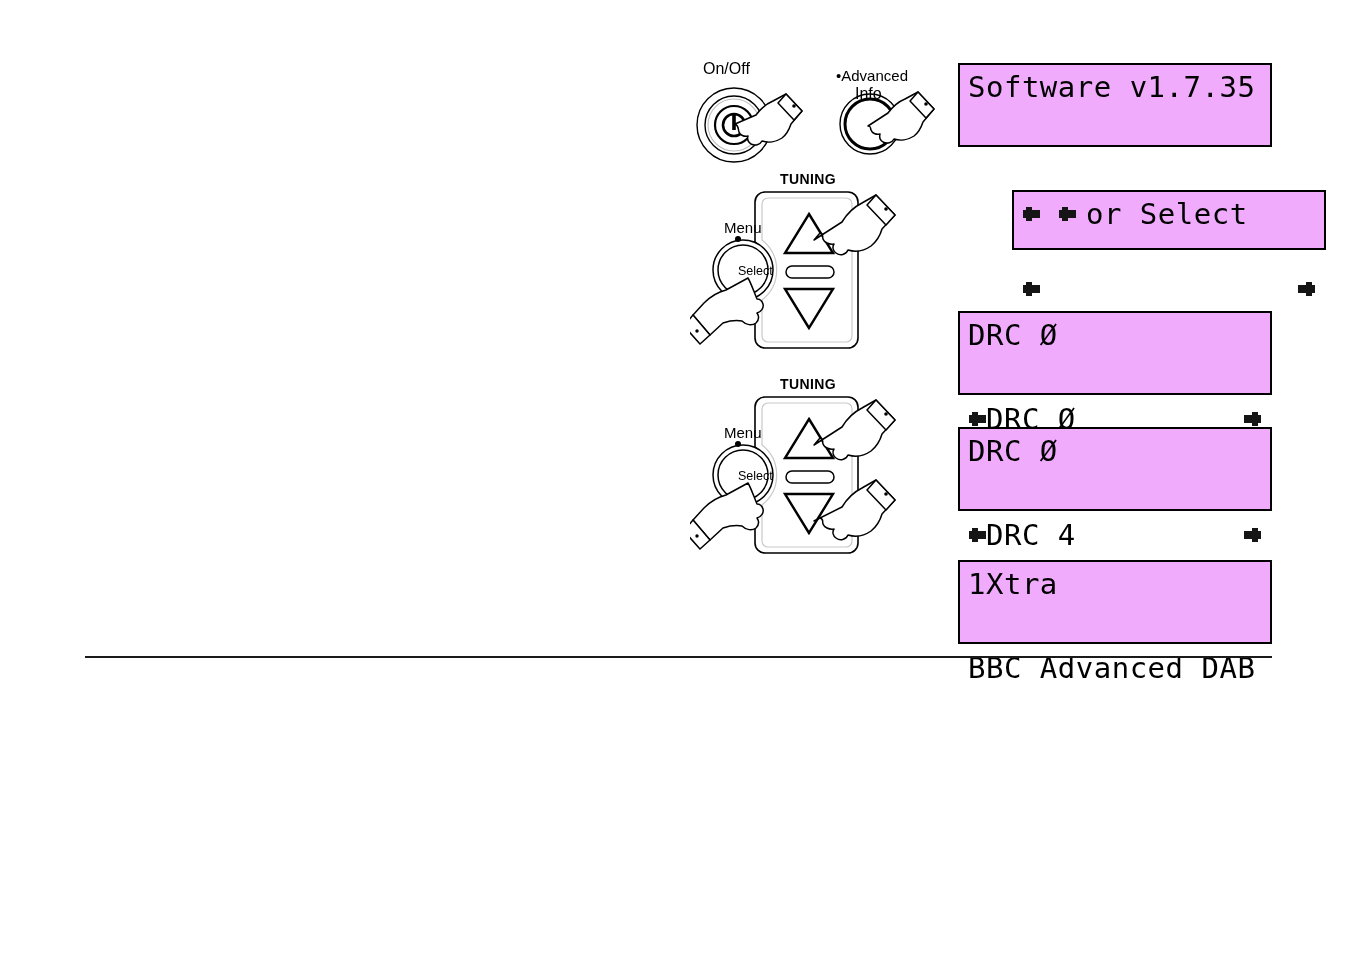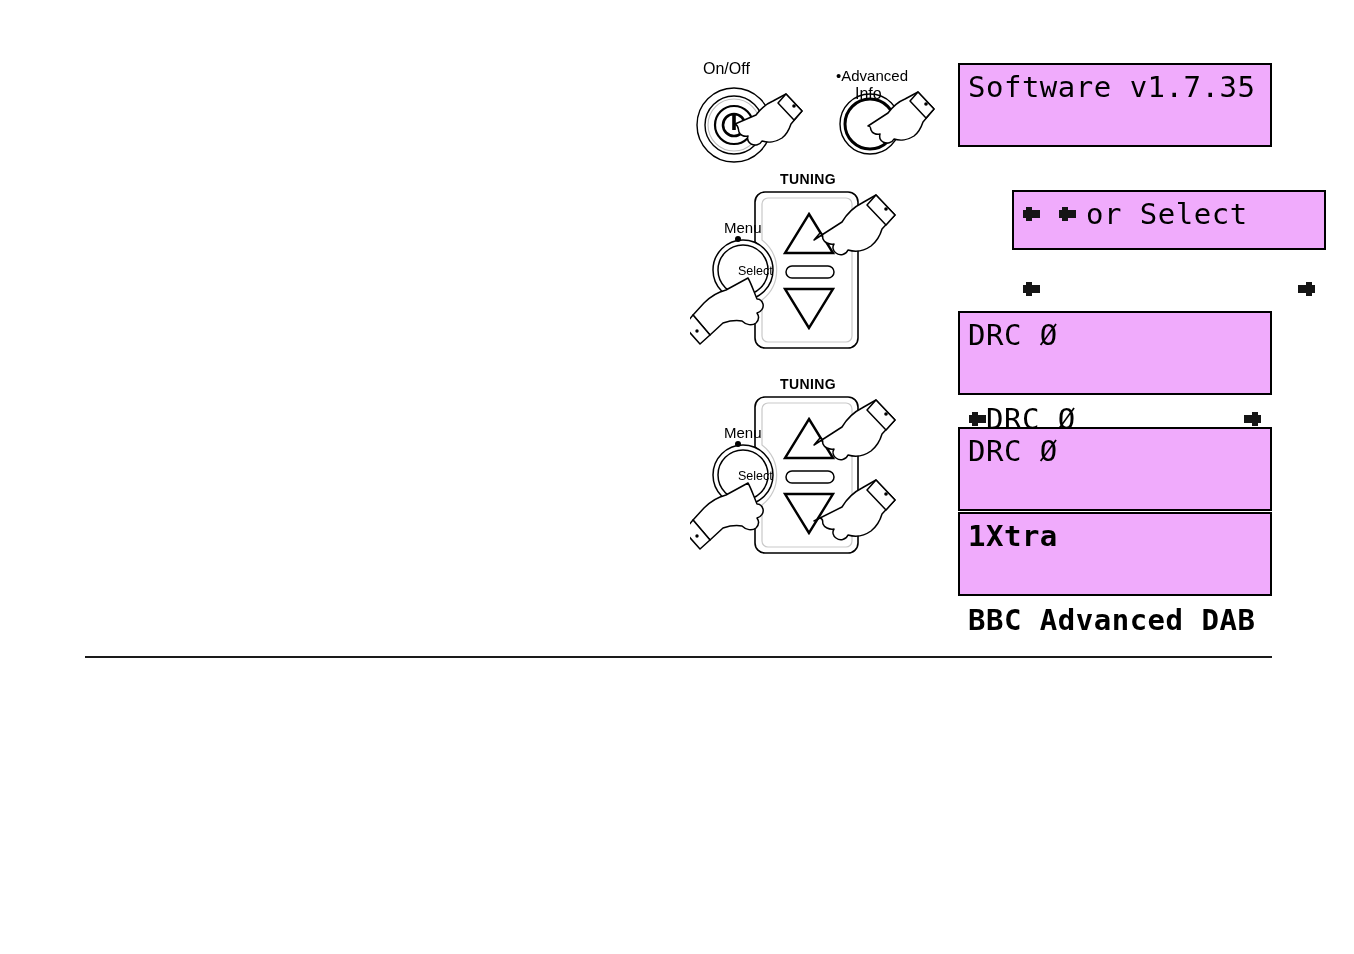--- a/index.html
+++ b/index.html
@@ -286,21 +286,21 @@
       <span class="txt">DRC Ø</span>
     </div>
     <div class="lcd-row">
       <span class="lcdarrow left"><i></i><b></b></span>
       <span class="txt">DRC 4</span>
       <span class="spacer"></span>
       <span class="lcdarrow right"><i></i><b></b></span>
     </div>
   </div>
 
-  <div class="lcd" style="left:958px; top:512px; width:314px; height:84px;font-weight:bold;">
+  <div class="lcd" style="left:958px; top:560px; width:314px; height:84px;">
     <div class="lcd-row">
       <span class="txt">1Xtra</span>
     </div>
     <div class="lcd-row">
       <span class="txt">BBC Advanced DAB</span>
     </div>
   </div>
 
   <div class="page-rule"></div>
 

